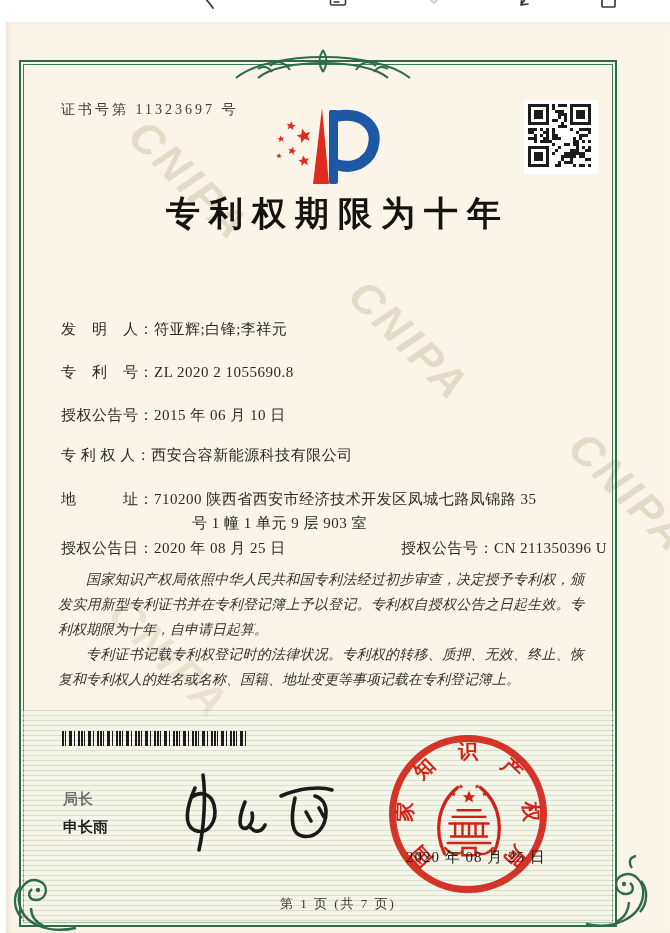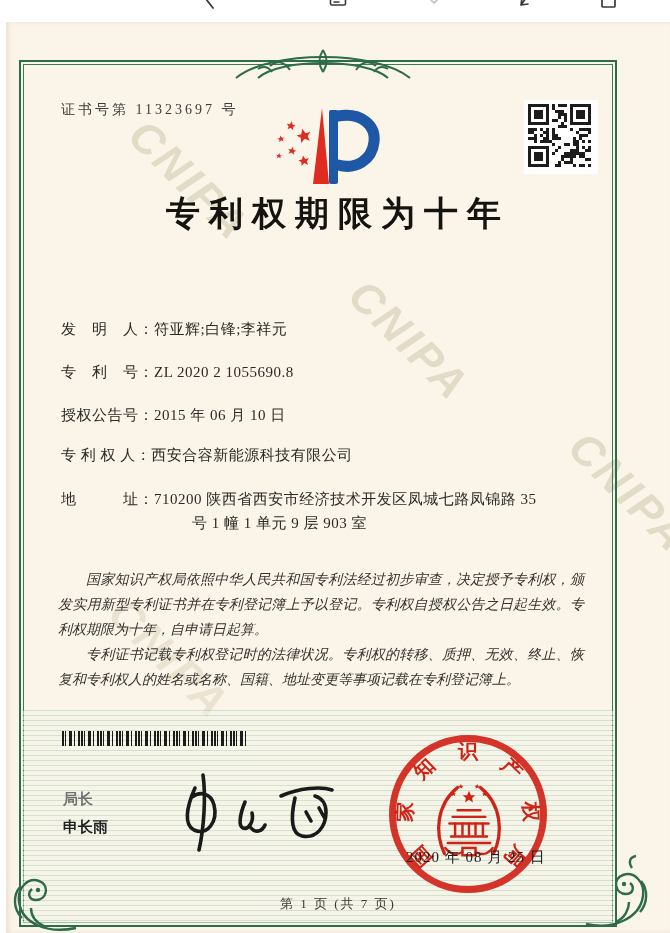--- a/index.html
+++ b/index.html
@@ -289,20 +289,26 @@
     </div>
     <div class="row" style="top:424px;">
       <span class="lab">专 利 权 人：</span><span>西安合容新能源科技有限公司</span>
     </div>
     <div class="row" style="top:468px;">
       <span class="lab">地　　　址：</span><span>710200 陕西省西安市经济技术开发区凤城七路凤锦路 35</span>
     </div>
     <div class="row" style="left:152px; top:492px;margin-left:34px;">
       <span>号 1 幢 1 单元 9 层 903 室</span>
     </div>
+    <div class="row" style="top:517px;">
+      <span class="lab">授权公告日：</span><span>2020 年 08 月 25 日</span>
+      <span class="pair2">
+        <span class="lab">授权公告号：</span><span>CN 211350396 U</span>
+      </span>
+    </div>
 
     <div class="paras">
       <p>国家知识产权局依照中华人民共和国专利法经过初步审查，决定授予专利权，颁发实用新型专利证书并在专利登记簿上予以登记。专利权自授权公告之日起生效。专利权期限为十年，自申请日起算。</p>
       <p>专利证书记载专利权登记时的法律状况。专利权的转移、质押、无效、终止、恢复和专利权人的姓名或名称、国籍、地址变更等事项记载在专利登记簿上。</p>
     </div>
 
     <div class="barcode"></div>
 
     <div class="director-title">局长</div>
     <div class="director-name">申长雨</div>

